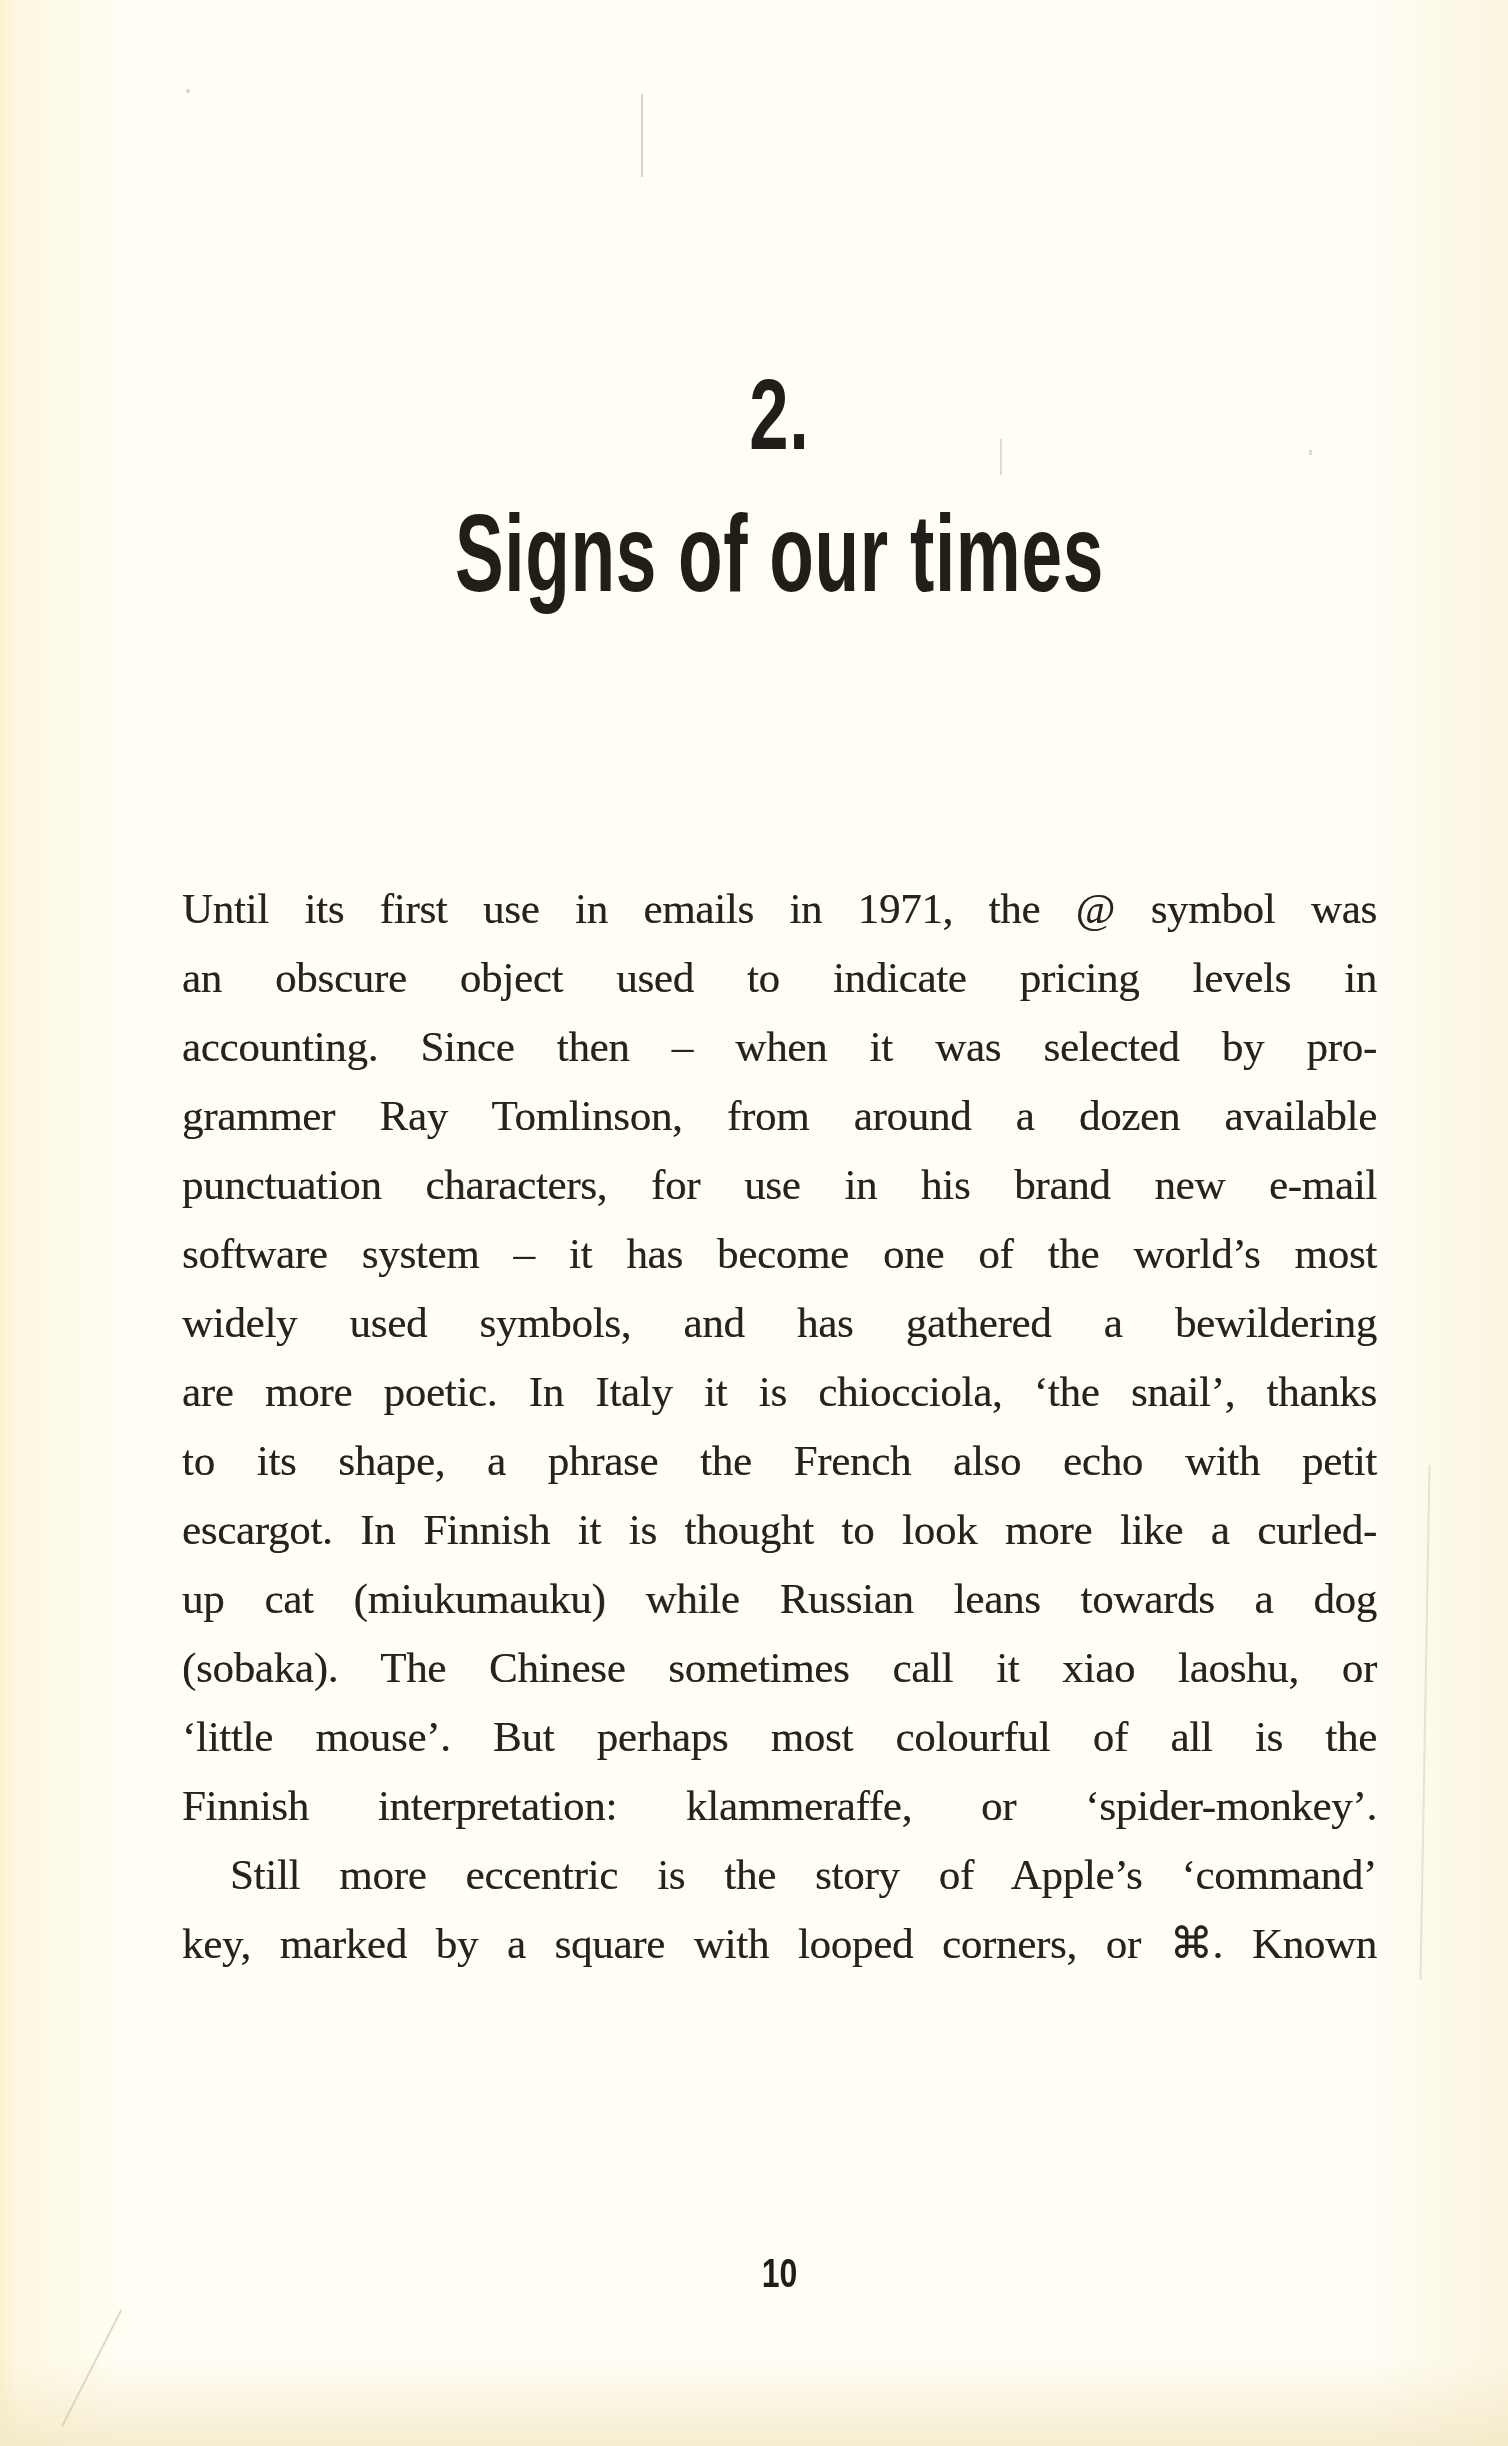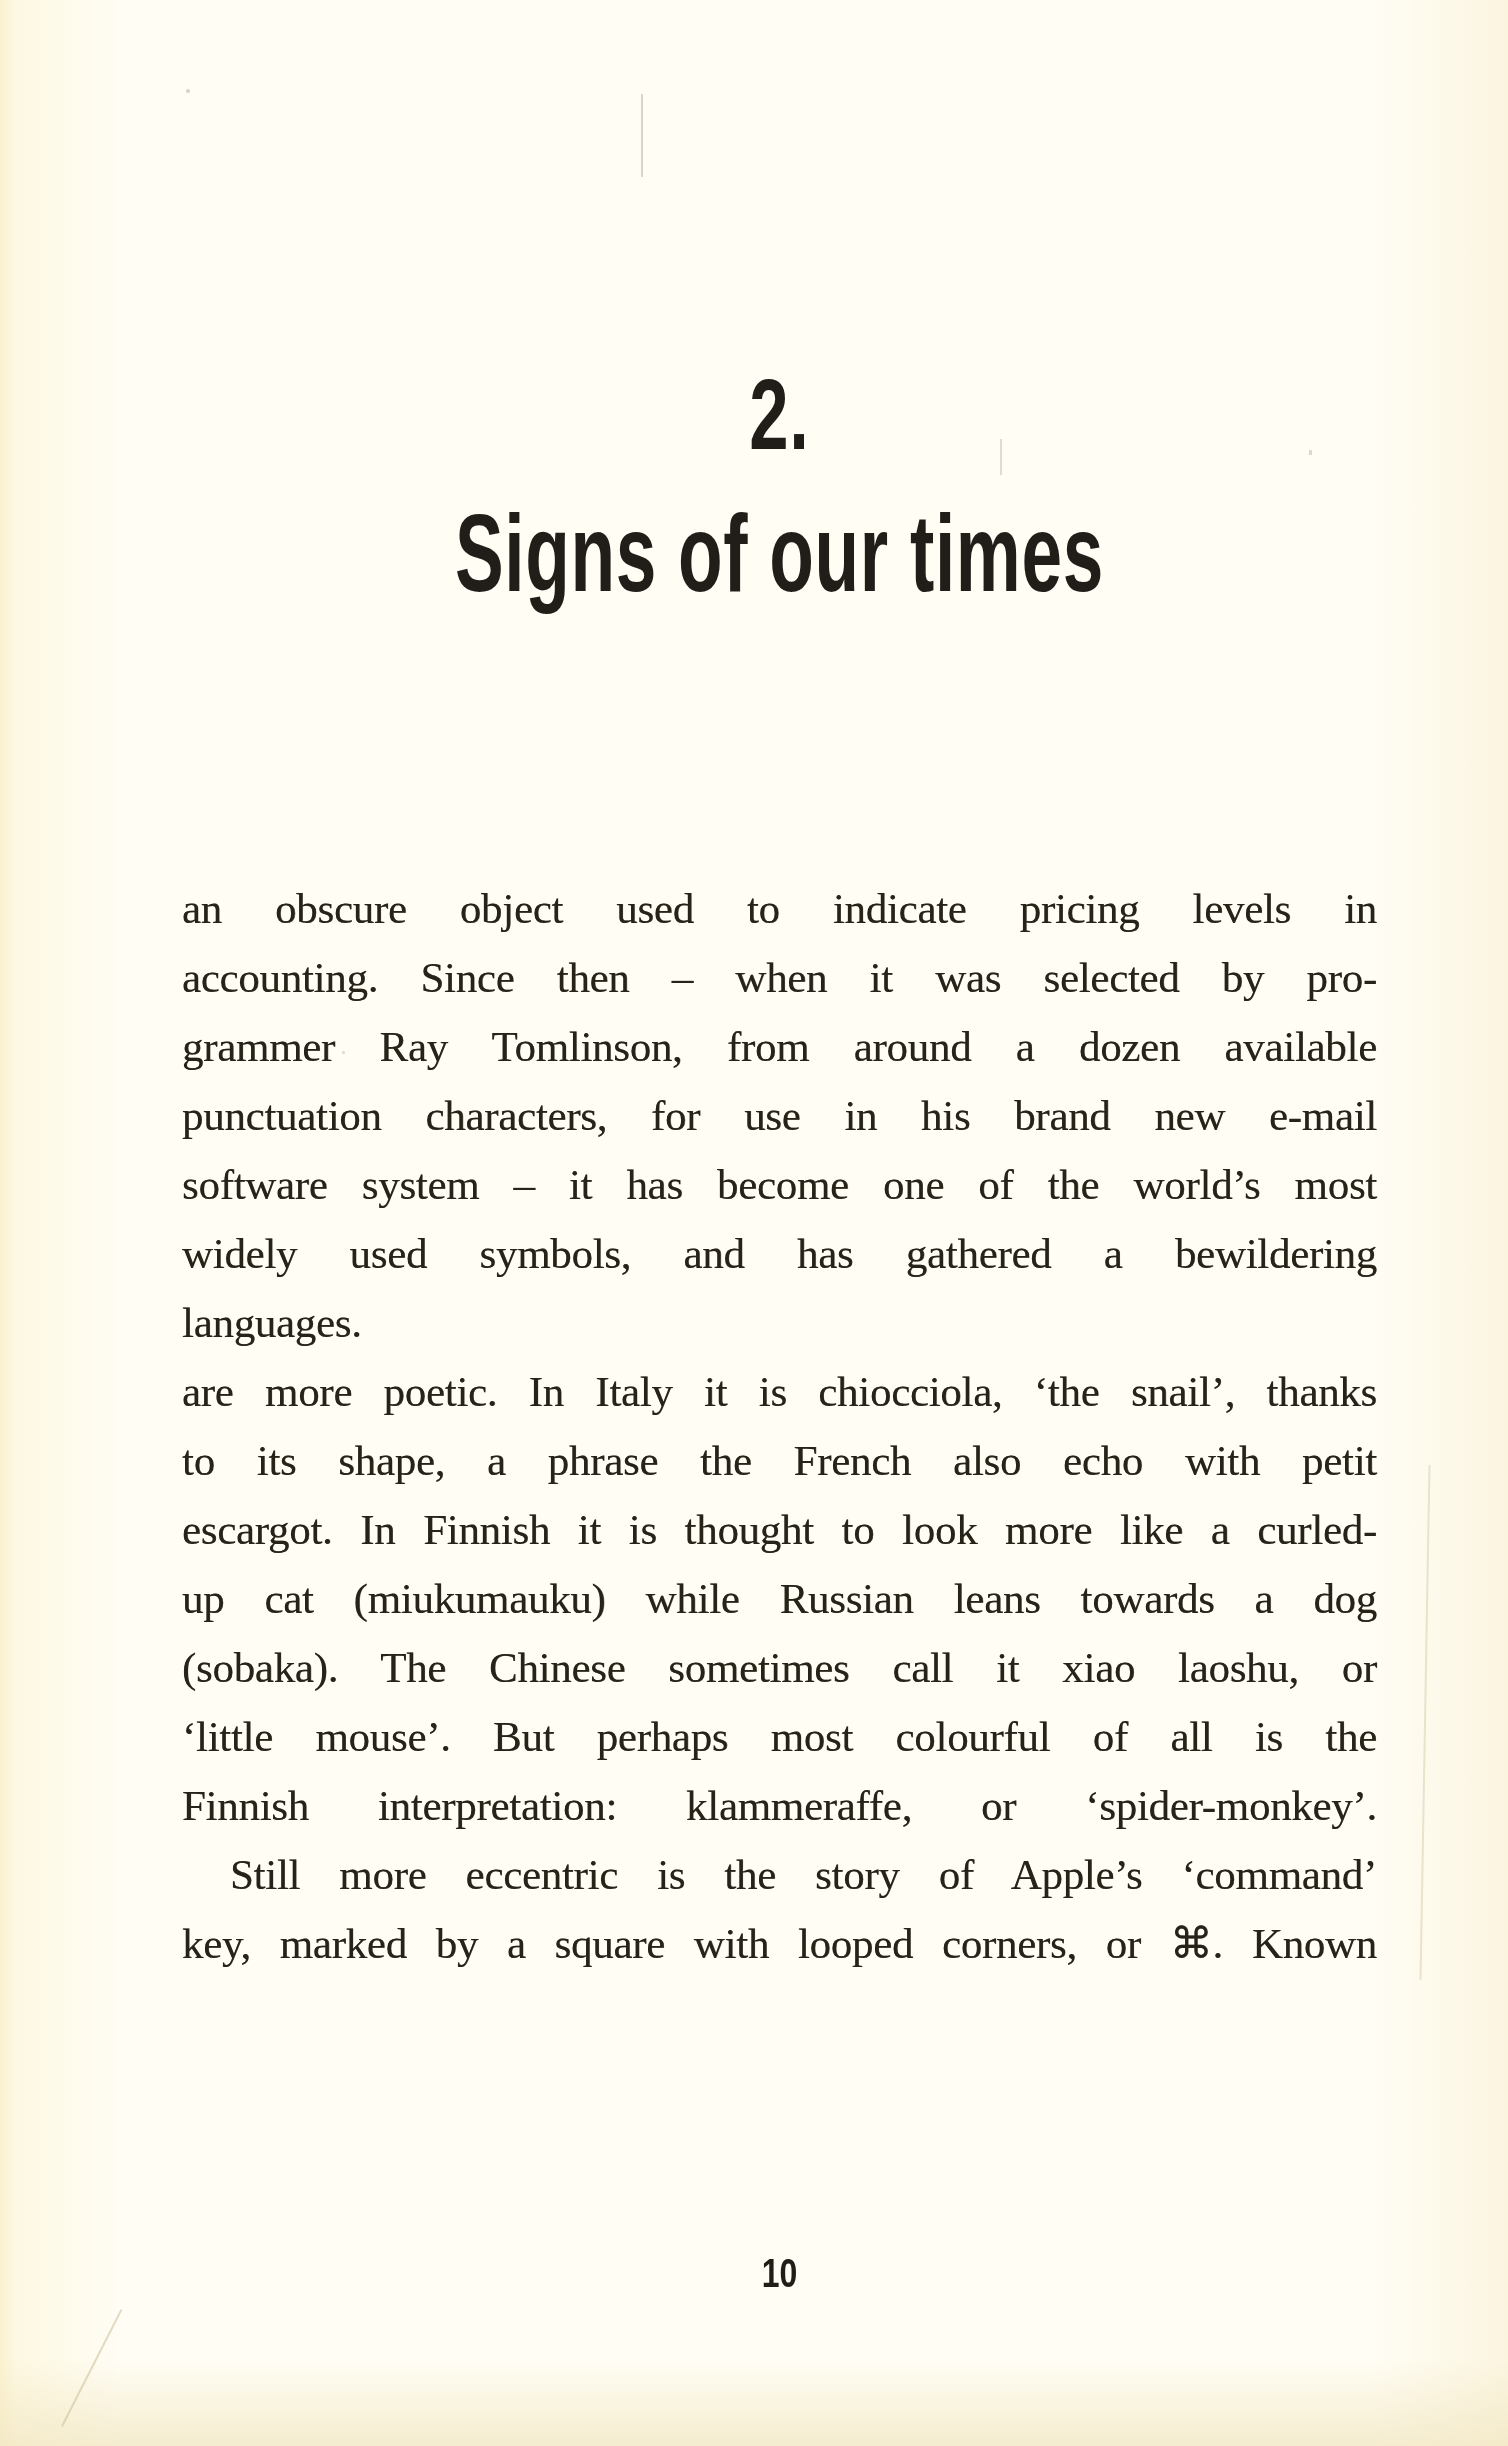--- a/index.html
+++ b/index.html
@@ -70,27 +70,27 @@
   .artifact.speck3{left:1309px;top:450px;width:3px;height:5px;background:rgba(150,140,118,0.3);}
 </style>
 </head>
 <body>
 
 <div class="page">
   <div class="heading-number">2.</div>
   <div class="heading-title">Signs of our times</div>
 
   <div class="body-text">
+      <div class="line"><span>Until its first use in emails in 1971, the @ symbol was</span></div>
       <div class="line"><span>an obscure object used to indicate pricing levels in</span></div>
       <div class="line"><span>accounting. Since then – when it was selected by pro-</span></div>
       <div class="line"><span>grammer Ray Tomlinson, from around a dozen available</span></div>
       <div class="line"><span>punctuation characters, for use in his brand new e-mail</span></div>
       <div class="line"><span>software system – it has become one of the world’s most</span></div>
       <div class="line"><span>widely used symbols, and has gathered a bewildering</span></div>
-      <div class="line last"><span>languages.</span></div>
       <div class="line"><span>are more poetic. In Italy it is </span><span class="it">chiocciola</span><span>, ‘the snail’, thanks</span></div>
       <div class="line"><span>to its shape, a phrase the French also echo with </span><span class="it">petit</span></div>
       <div class="line"><span class="it">escargot</span><span>. In Finnish it is thought to look more like a curled-</span></div>
       <div class="line"><span>up cat (</span><span class="it">miukumauku</span><span>) while Russian leans towards a dog</span></div>
       <div class="line"><span>(</span><span class="it">sobaka</span><span>). The Chinese sometimes call it </span><span class="it">xiao laoshu</span><span>, or</span></div>
       <div class="line"><span>‘little mouse’. But perhaps most colourful of all is the</span></div>
       <div class="line"><span>Finnish interpretation: </span><span class="it">klammeraffe</span><span>, or ‘spider-monkey’.</span></div>
       <div class="line indent"><span>Still more eccentric is the story of Apple’s ‘command’</span></div>
       <div class="line"><span>key, marked by a square with looped corners, or ⌘. Known</span></div>
     </div>

